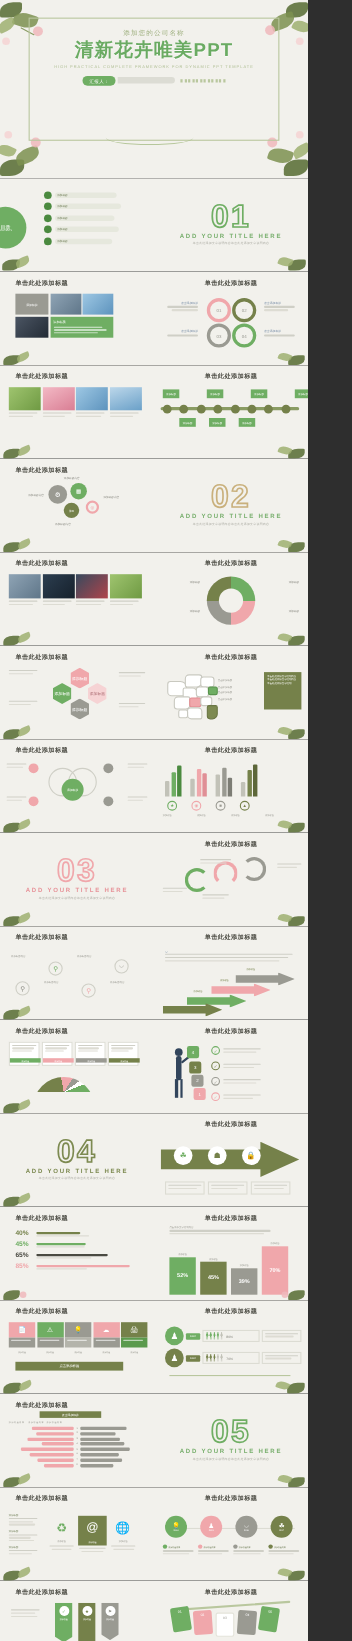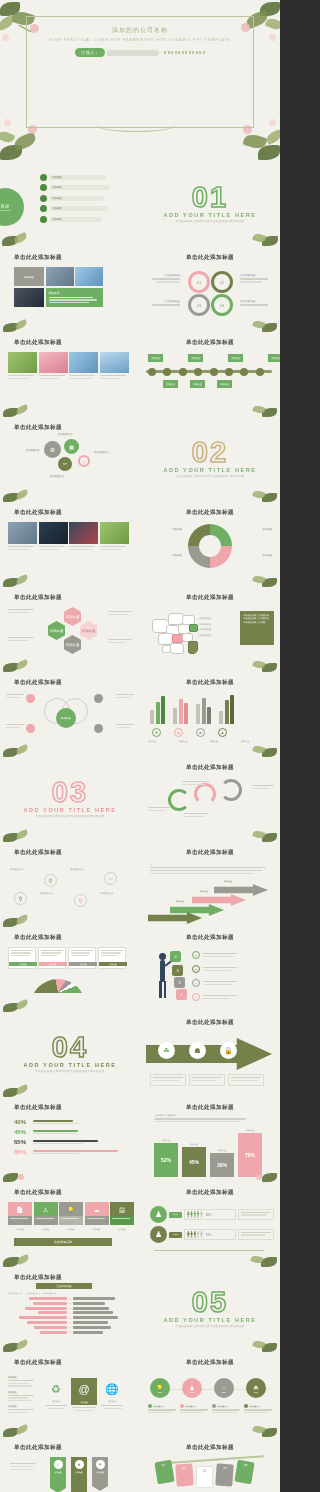--- a/index.html
+++ b/index.html
@@ -179,20 +179,21 @@
       <div class="leaf d" style="right:4px;bottom:4px;width:22px;height:15px;"></div>
       <div class="leaf" style="right:18px;bottom:16px;width:22px;height:13px;transform:rotate(18deg);"></div>
       <div class="leaf l" style="right:2px;bottom:22px;width:16px;height:10px;transform:rotate(-25deg);"></div>
       <div class="bloom" style="right:32px;bottom:30px;width:9px;height:9px;"></div>
       <div class="bloom pale" style="right:8px;bottom:38px;width:7px;height:7px;"></div>
     </div>
 
     <div class="hero-frame"></div>
     <div class="hero-inner">
       <div class="company">添加您的公司名称</div>
+      <div class="hero-title">清新花卉唯美PPT</div>
       <div class="hero-sub">HIGH PRACTICAL COMPLETE FRAMEWORK FOR DYNAMIC PPT TEMPLATE</div>
       <div class="hero-btnrow">
         <div class="pill">汇报人：</div>
         <div class="pill-tail" title="输入姓名"></div>
         <div class="dots">
           <i></i>
             <i></i>
             <i></i>
             <i></i>
             <i></i>

